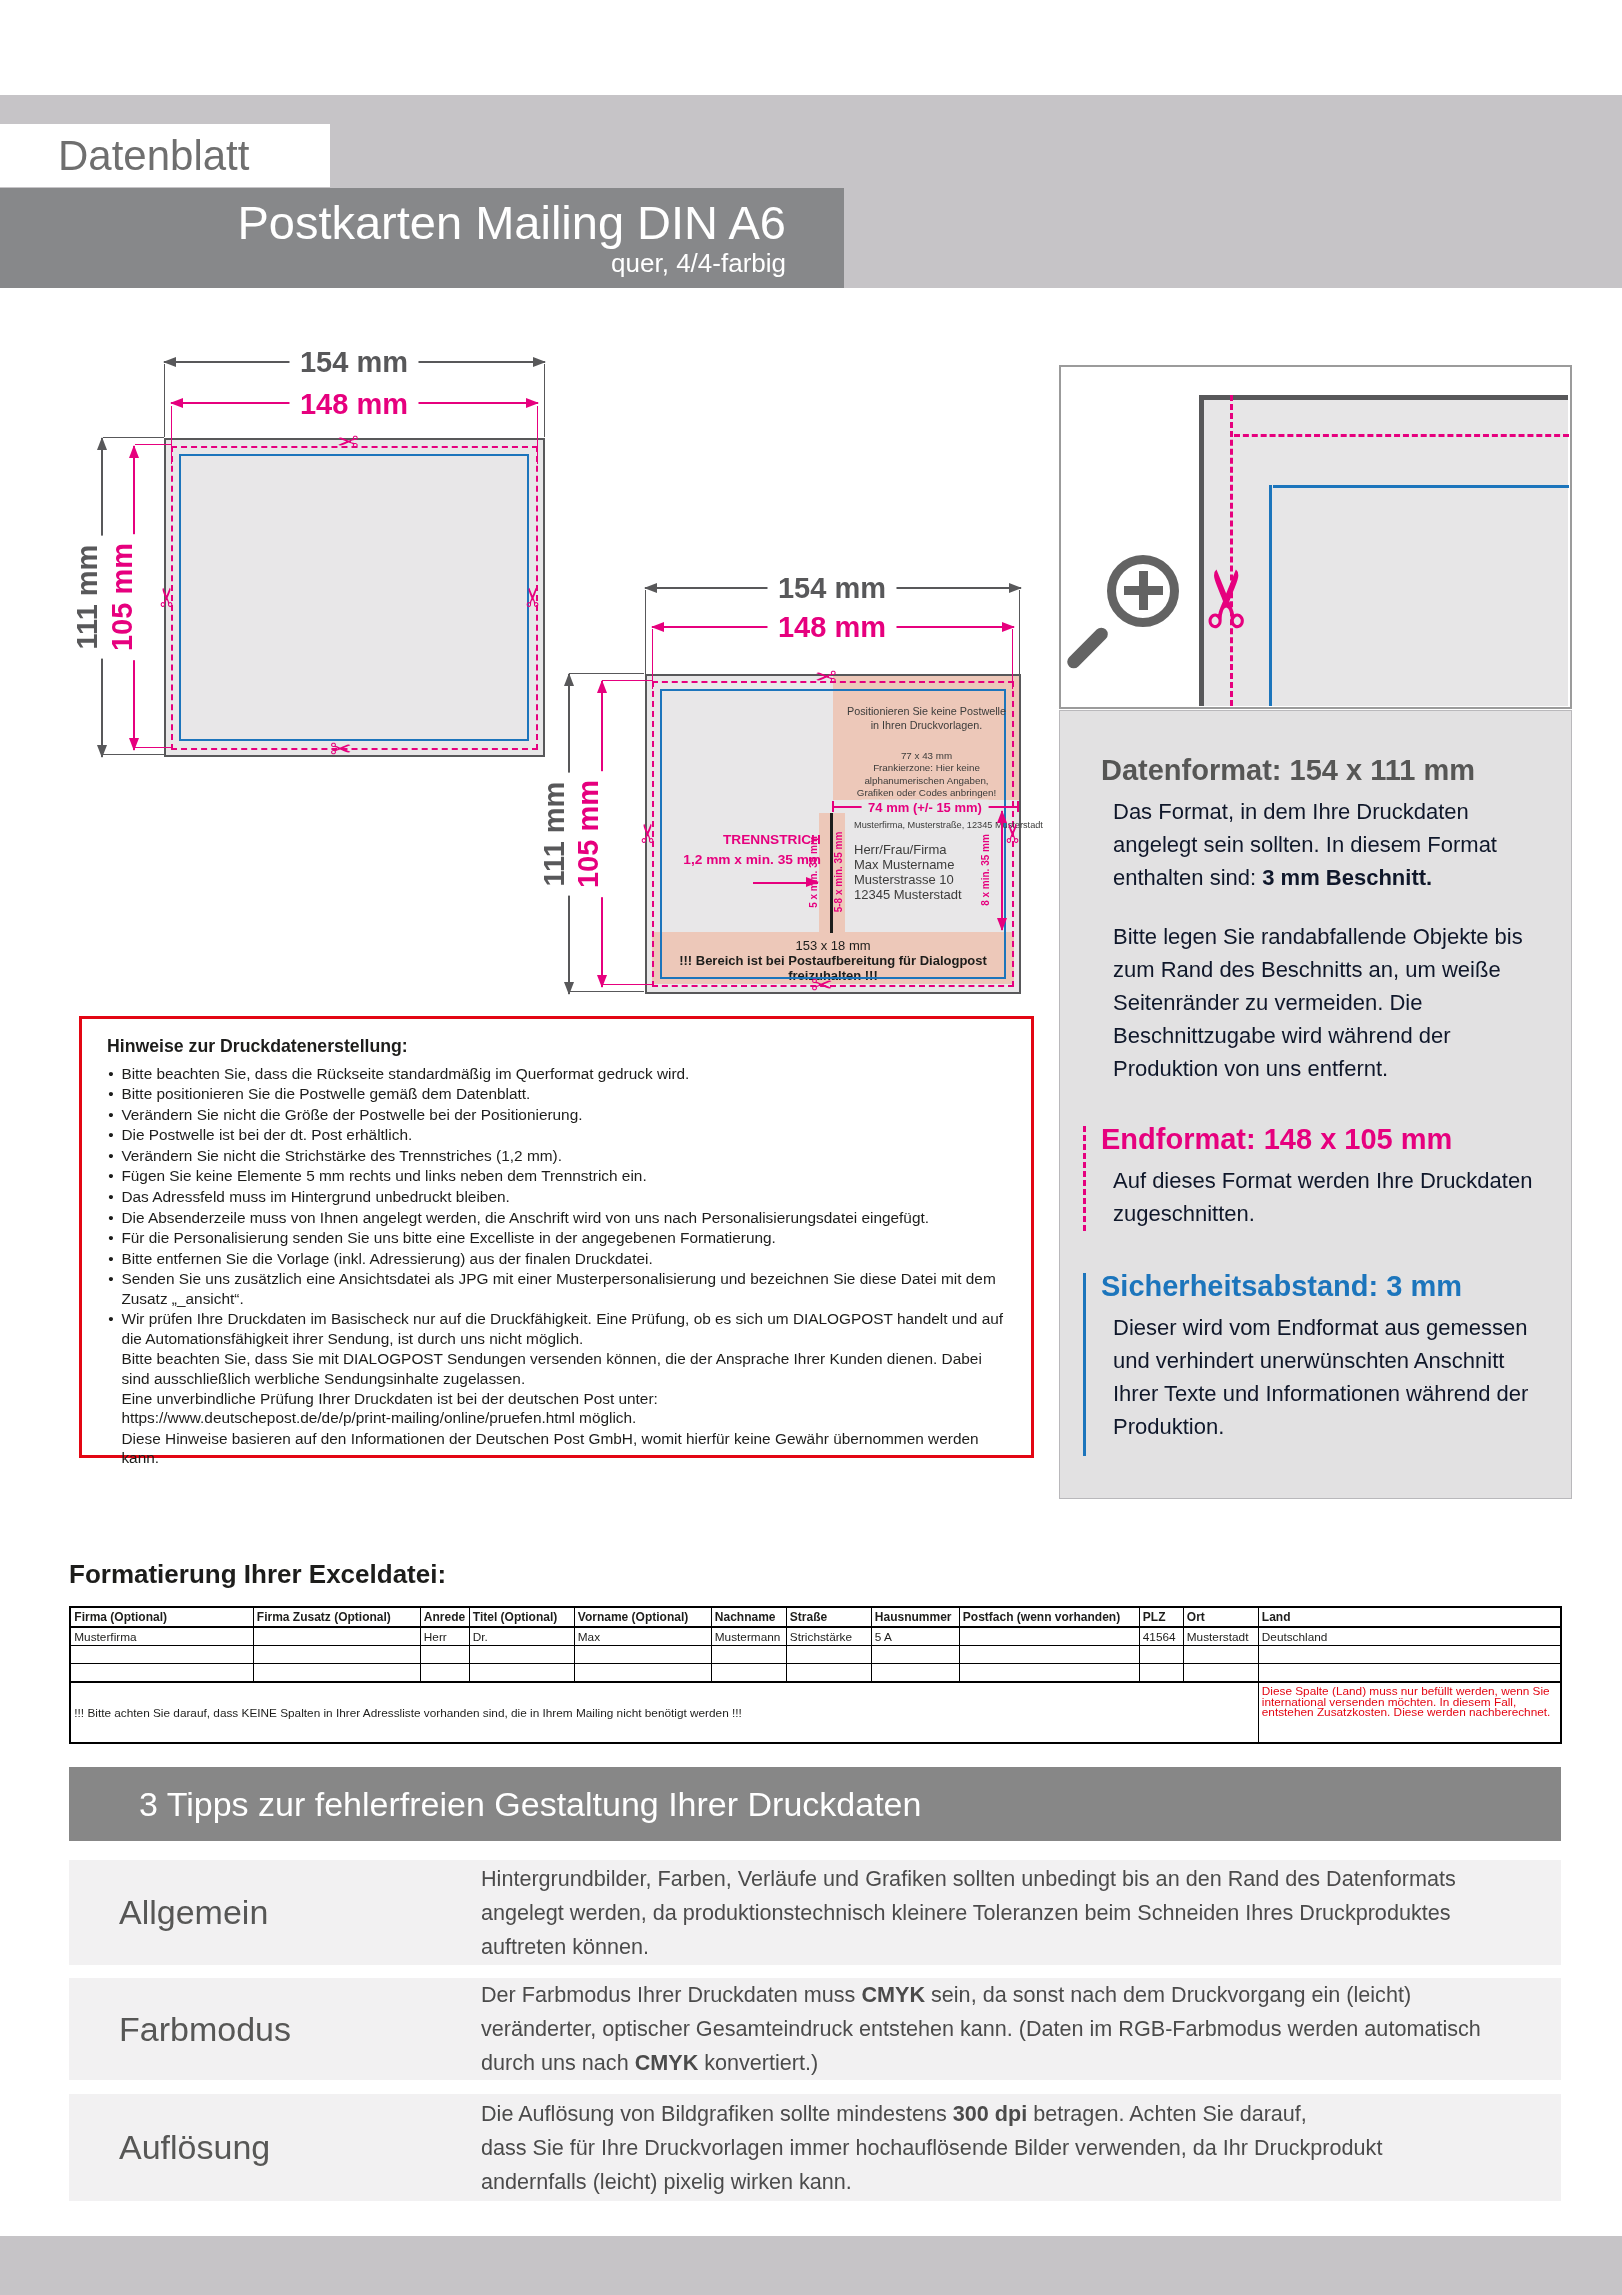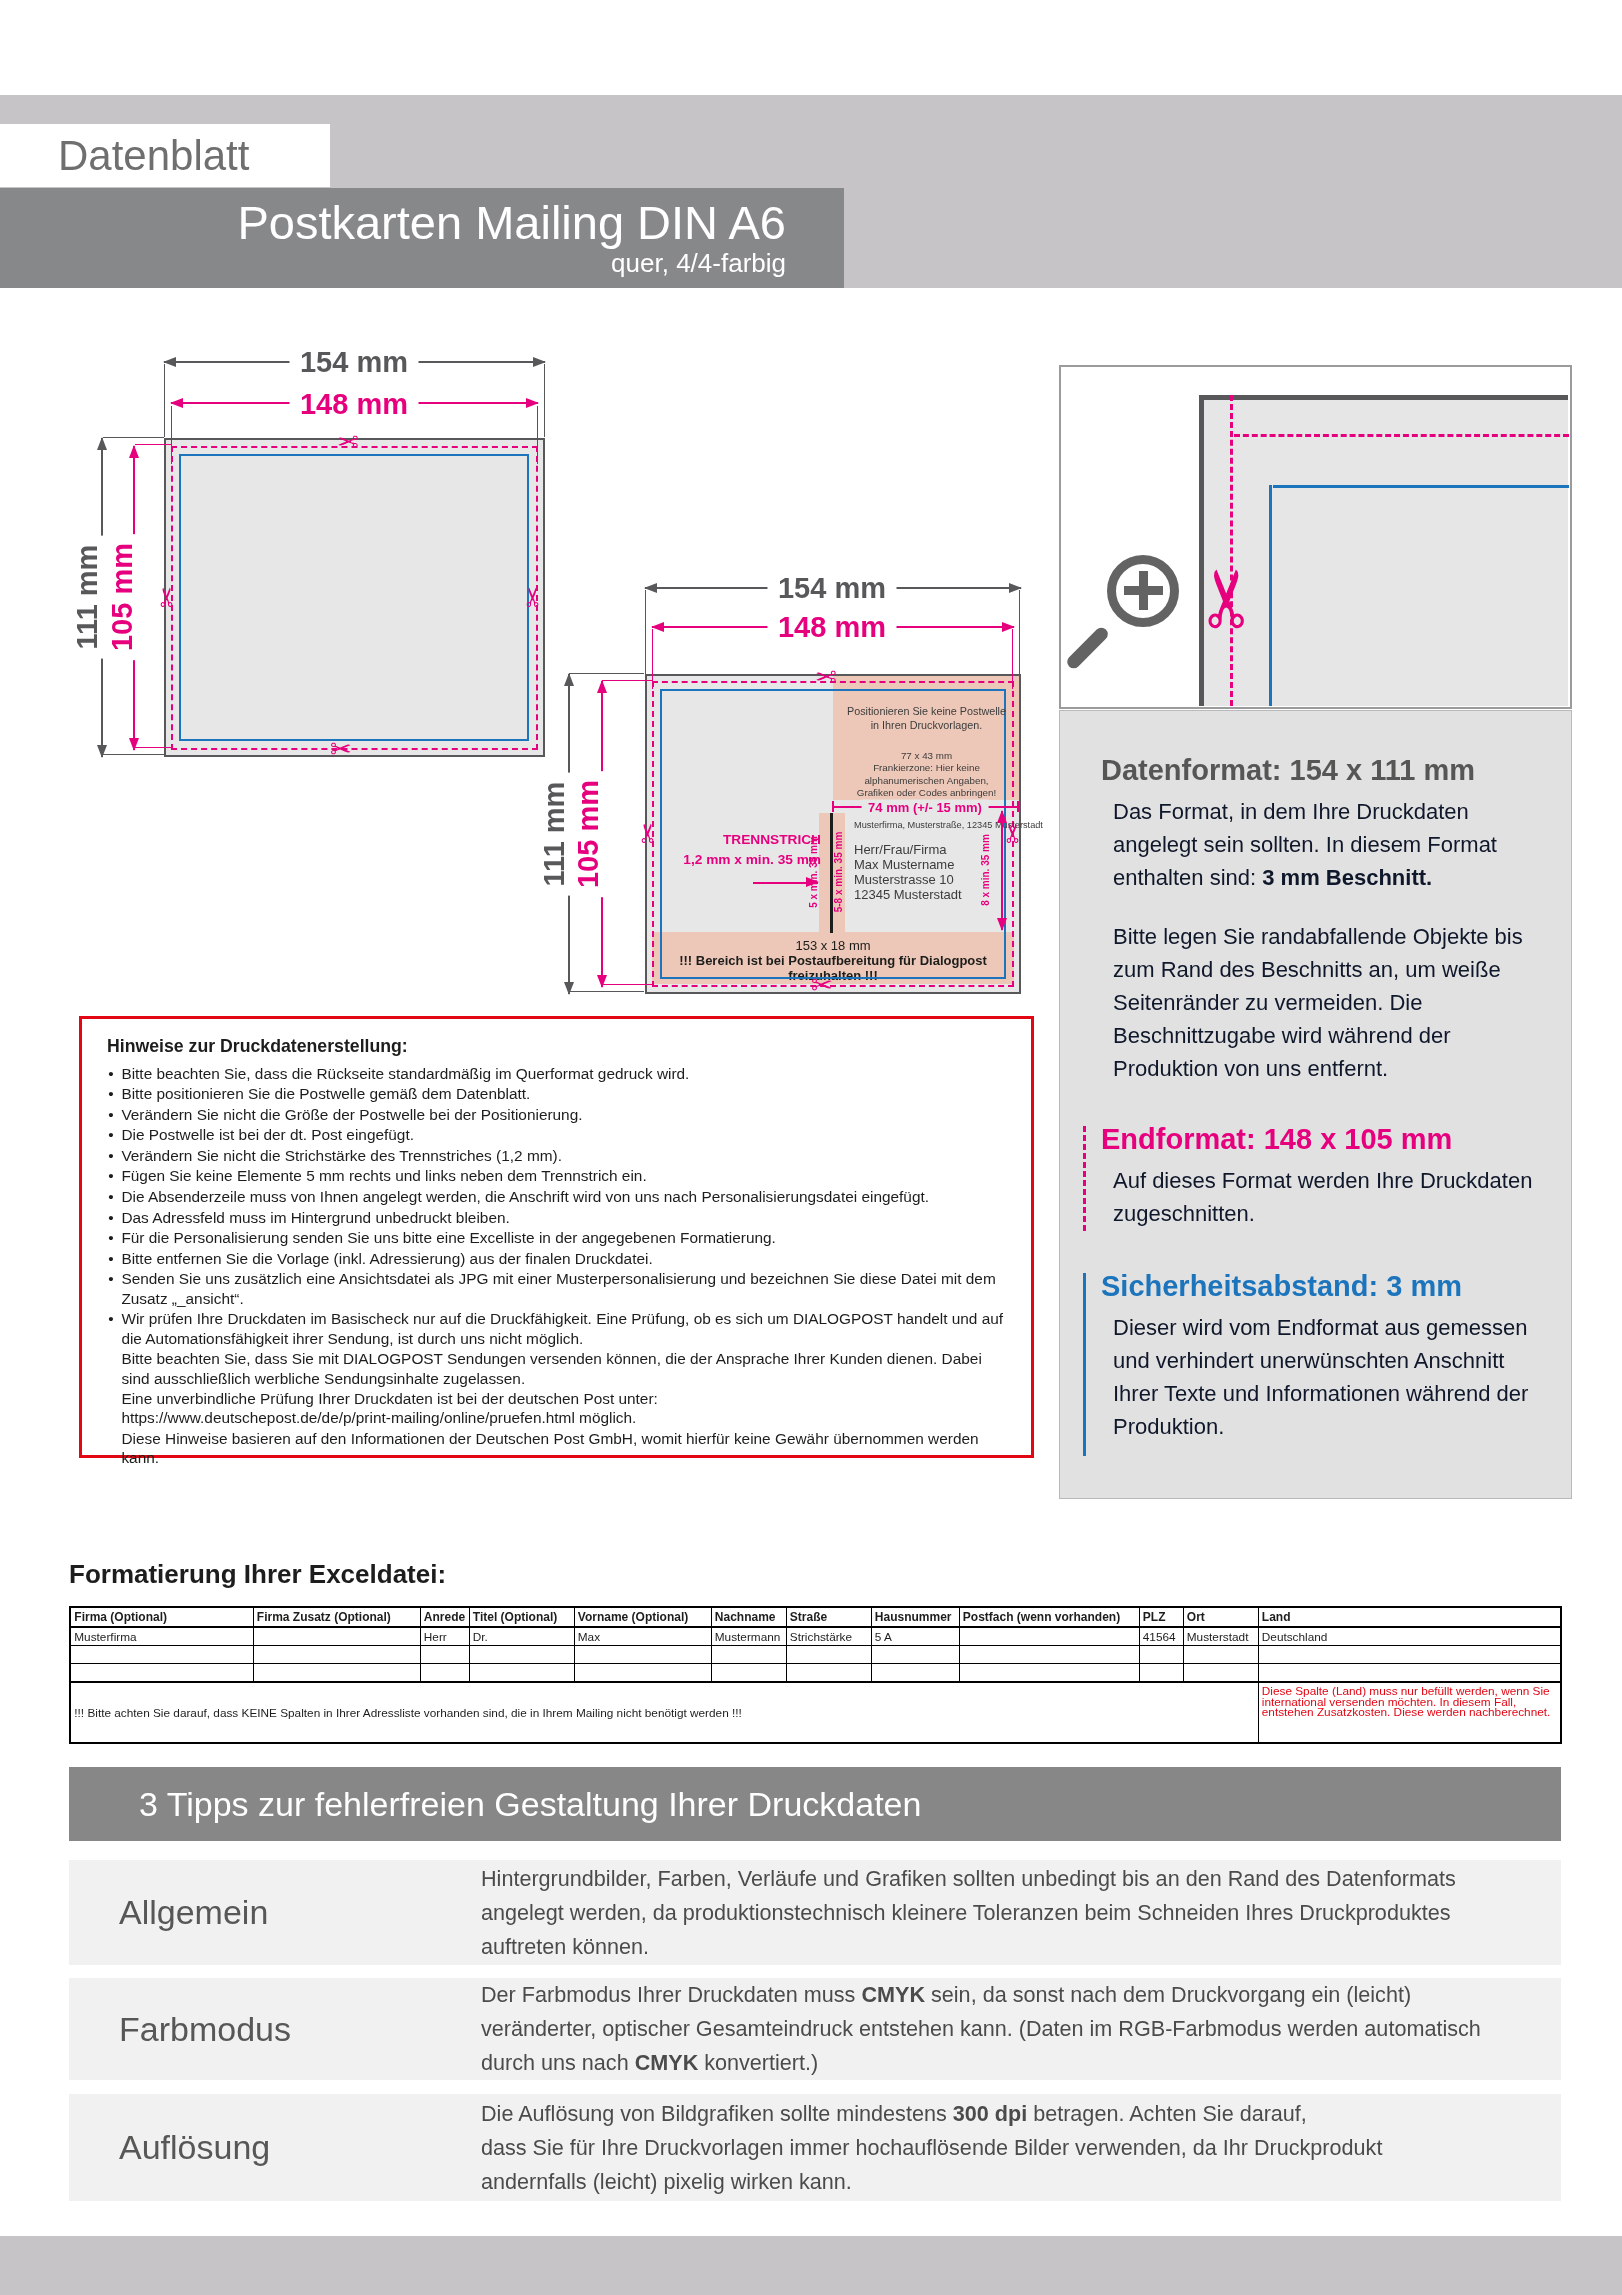--- a/index.html
+++ b/index.html
@@ -298,25 +298,25 @@
       <p><span>Dieser wird vom Endformat aus gemessen und verhindert unerwünschten Anschnitt Ihrer Texte und Informationen während der Produktion.</span></p>
     </div>
   </div>
 
   <div class="abs redbox">
     <h4>Hinweise zur Druckdatenerstellung:</h4>
     <ul>
         <li><span>Bitte beachten Sie,  dass die Rückseite standardmäßig im Querformat gedruck wird.</span></li>
         <li><span>Bitte positionieren Sie die Postwelle gemäß dem Datenblatt.</span></li>
         <li><span>Verändern Sie nicht die Größe der Postwelle bei der Positionierung.</span></li>
-        <li><span>Die Postwelle ist bei der dt. Post eingefügt.</span></li>
+        <li><span>Die Postwelle ist bei der dt. Post erhältlich.</span></li>
         <li><span>Verändern Sie nicht die Strichstärke des Trennstriches (1,2 mm).</span></li>
         <li><span>Fügen Sie keine Elemente 5 mm rechts und links neben dem Trennstrich ein.</span></li>
+        <li><span>Das Adressfeld muss im Hintergrund unbedruckt bleiben.</span></li>
         <li><span>Die Absenderzeile muss von Ihnen angelegt werden, die Anschrift wird von uns nach Personalisierungsdatei eingefügt.</span></li>
-        <li><span>Das Adressfeld muss im Hintergrund unbedruckt bleiben.</span></li>
         <li><span>Für die Personalisierung senden Sie uns bitte eine Excelliste in der angegebenen Formatierung.</span></li>
         <li><span>Bitte entfernen Sie die Vorlage (inkl. Adressierung) aus der finalen Druckdatei.</span></li>
         <li><span>Senden Sie uns zusätzlich eine Ansichtsdatei als JPG mit einer Musterpersonalisierung und bezeichnen Sie diese Datei mit dem Zusatz „_ansicht“.</span></li>
         <li><span>Wir prüfen Ihre Druckdaten im Basischeck nur auf die Druckfähigkeit. Eine Prüfung, ob es sich um DIALOGPOST handelt und auf die Automationsfähigkeit ihrer Sendung, ist durch uns nicht möglich.</span></li>
         <li class="plain"><span>Bitte beachten Sie, dass Sie mit DIALOGPOST Sendungen versenden können, die der Ansprache Ihrer Kunden dienen. Dabei sind ausschließlich werbliche Sendungsinhalte zugelassen.</span></li>
         <li class="plain"><span>Eine unverbindliche Prüfung Ihrer Druckdaten ist bei der deutschen Post unter:
 https://www.deutschepost.de/de/p/print-mailing/online/pruefen.html  möglich.</span></li>
         <li class="plain"><span>Diese Hinweise basieren auf den Informationen der Deutschen Post GmbH, womit hierfür keine Gewähr übernommen werden kann.</span></li>
       </ul>
   </div>

